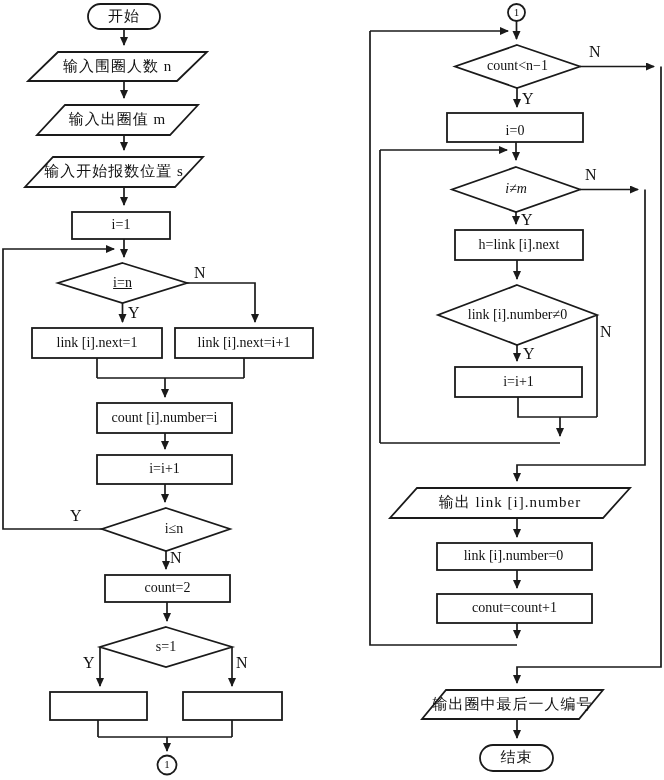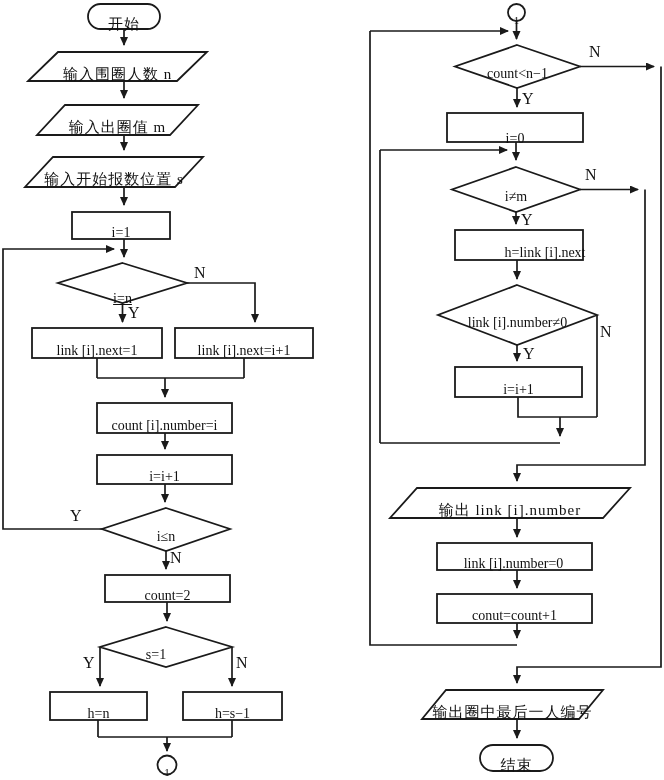--- a/index.html
+++ b/index.html
@@ -7,21 +7,20 @@
     position:relative;width:664px;height:780px;background:#ffffff;overflow:hidden;
     font-family:"Liberation Serif","DejaVu Serif",serif;color:#111;
   }
   svg.wires{position:absolute;left:0;top:0;width:664px;height:780px;}
   .shape{fill:#ffffff;stroke:#1a1a1a;stroke-width:1.8;}
   .edge{fill:none;stroke:#1a1a1a;stroke-width:1.7;}
   .lbl{
     position:absolute;display:flex;align-items:center;justify-content:center;
     text-align:center;font-size:14px;line-height:1.05;white-space:nowrap;
     pointer-events:none;
-    margin-top:8px;
   }
   .cjk{font-size:15px;letter-spacing:1px;}
   .yn{position:absolute;font-size:16px;line-height:1;pointer-events:none;}
   .connlbl{font-size:11px;}
 </style>
 </head>
 <body>
 
 <div class="stage">
 
@@ -101,37 +100,35 @@
     <rect class="shape" x="437" y="594" width="155" height="29"></rect>
     <polygon class="shape" points="446,690 603,690 579,719 422,719"></polygon>
     <rect class="shape" x="480" y="745" width="73" height="26" rx="13"></rect>
   </svg>
 
   <div class="lbl cjk" style="left:88px;top:4px;width:72px;height:25px;">开始</div>
   <div class="lbl cjk" style="left:28px;top:52px;width:179px;height:29px;">输入围圈人数 n</div>
   <div class="lbl cjk" style="left:37px;top:105px;width:161px;height:30px;text-align:center;">输入出圈值 m</div>
   <div class="lbl cjk" style="left:25px;top:157px;width:178px;height:30px;">输入开始报数位置 s</div>
   <div class="lbl" style="left:72px;top:212px;width:98px;height:27px;">i=1</div>
-  <div class="lbl" style="left:58px;top:271px;width:129px;height:40px;text-decoration:underline;">i=n</div>
+  <div class="lbl" style="left:58px;top:263px;width:129px;height:40px;text-decoration:underline;">i=n</div>
   <div class="lbl" style="left:32px;top:328px;width:130px;height:30px;">link [i].next=1</div>
   <div class="lbl" style="left:175px;top:328px;width:138px;height:30px;">link [i].next=i+1</div>
   <div class="lbl" style="left:97px;top:403px;width:135px;height:30px;">count [i].number=i</div>
   <div class="lbl" style="left:97px;top:455px;width:135px;height:29px;">i=i+1</div>
-  <div class="lbl" style="left:102px;top:508px;width:128px;height:43px;">i≤n</div>
+  <div class="lbl" style="left:110px;top:508px;width:128px;height:43px;">i≤n</div>
   <div class="lbl" style="left:105px;top:575px;width:125px;height:27px;">count=2</div>
-  <div class="lbl" style="left:90px;top:627px;width:132px;height:40px;">s=1</div>
-  <div class="lbl" style="left:50px;top:692px;width:97px;height:28px;">h=n</div>
-  <div class="lbl" style="left:183px;top:692px;width:99px;height:28px;">h=s−1</div>
+  <div class="lbl" style="left:100px;top:627px;width:132px;height:40px;">s=1</div>
   <div class="lbl connlbl" style="left:158px;top:756px;width:18px;height:18px;">1</div>
 
   <div class="lbl connlbl" style="left:508px;top:4px;width:17px;height:17px;">1</div>
   <div class="lbl" style="left:455px;top:45px;width:125px;height:43px;">count&lt;n−1</div>
   <div class="lbl" style="left:447px;top:113px;width:136px;height:36px;">i=0</div>
-  <div class="lbl" style="left:452px;top:167px;width:128px;height:45px;">i≠m</div>
-  <div class="lbl" style="left:455px;top:230px;width:128px;height:30px;padding-left:26px;">h=link [i].next</div>
+  <div class="lbl" style="left:452px;top:167px;width:128px;height:45px;font-style:italic;">i≠m</div>
+  <div class="lbl" style="left:455px;top:230px;width:128px;height:30px;">h=link [i].next</div>
   <div class="lbl" style="left:438px;top:285px;width:159px;height:60px;">link [i].number≠0</div>
   <div class="lbl" style="left:455px;top:367px;width:127px;height:30px;">i=i+1</div>
   <div class="lbl cjk" style="left:390px;top:488px;width:240px;height:30px;">输出 link [i].number</div>
   <div class="lbl" style="left:437px;top:543px;width:153px;height:27px;">link [i].number=0</div>
   <div class="lbl" style="left:437px;top:594px;width:155px;height:29px;text-align:center;">conut=count+1</div>
   <div class="lbl cjk" style="left:422px;top:690px;width:181px;height:29px;">输出圈中最后一人编号</div>
   <div class="lbl cjk" style="left:480px;top:745px;width:73px;height:26px;">结束</div>
 
   <span class="yn" style="left:194px;top:265px;">N</span>
   <span class="yn" style="left:128px;top:305px;">Y</span>

